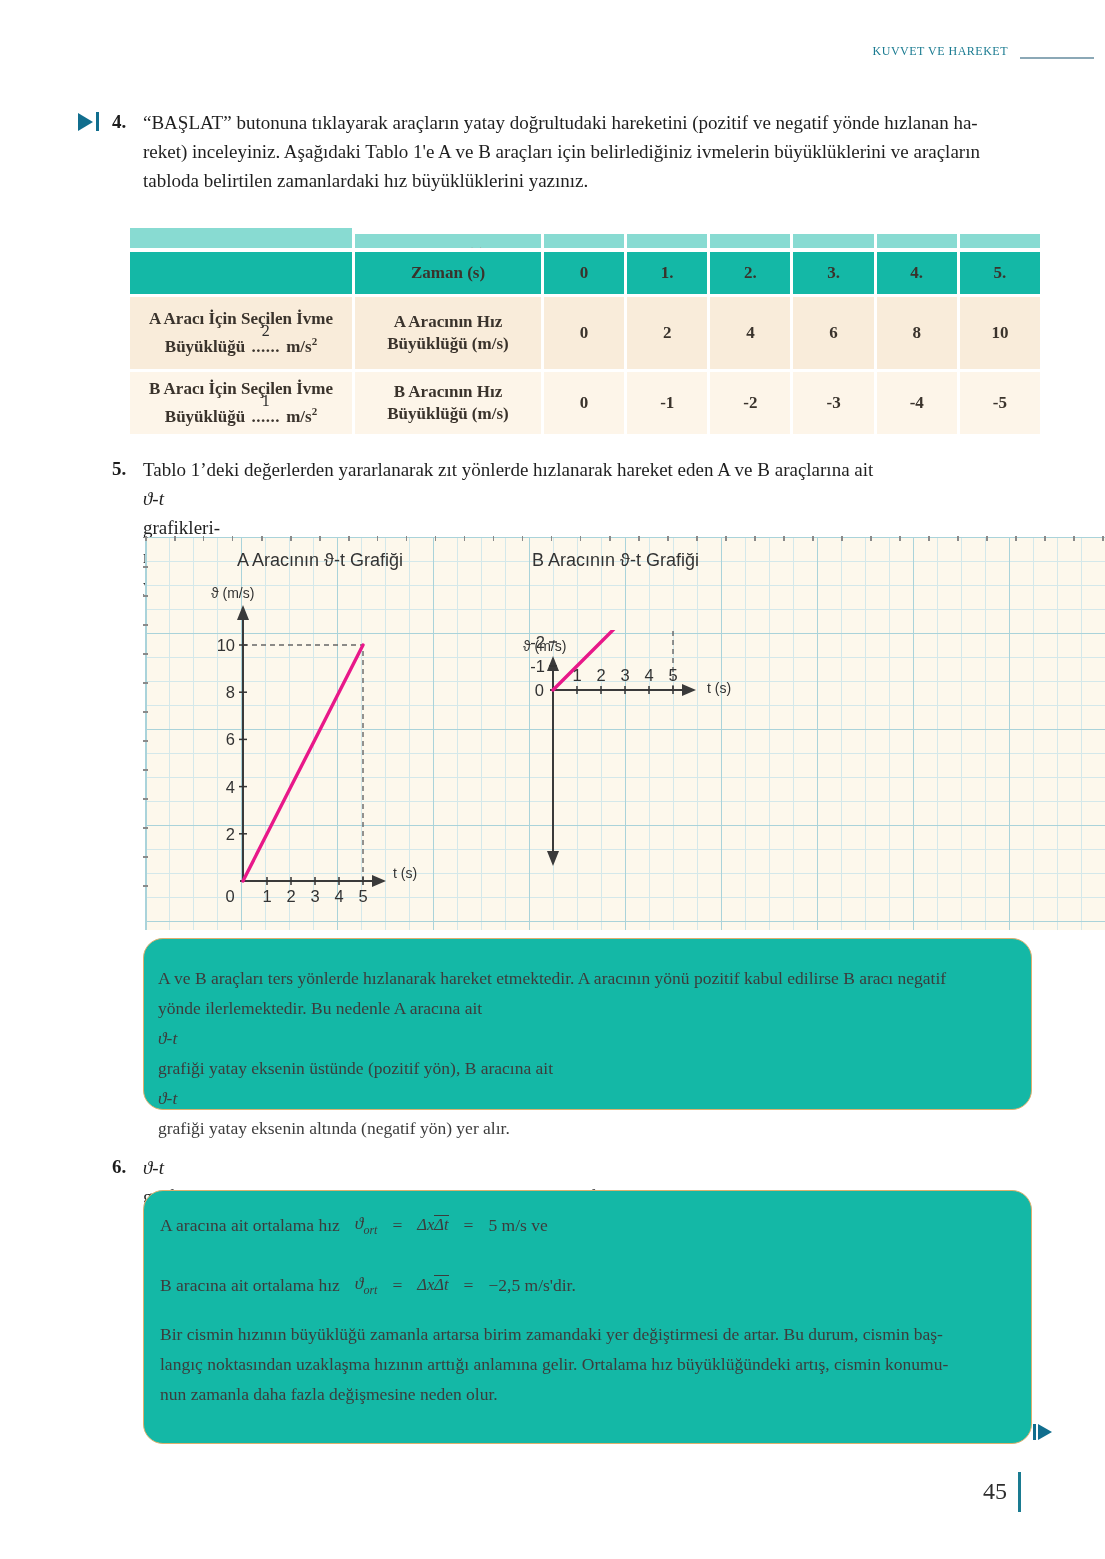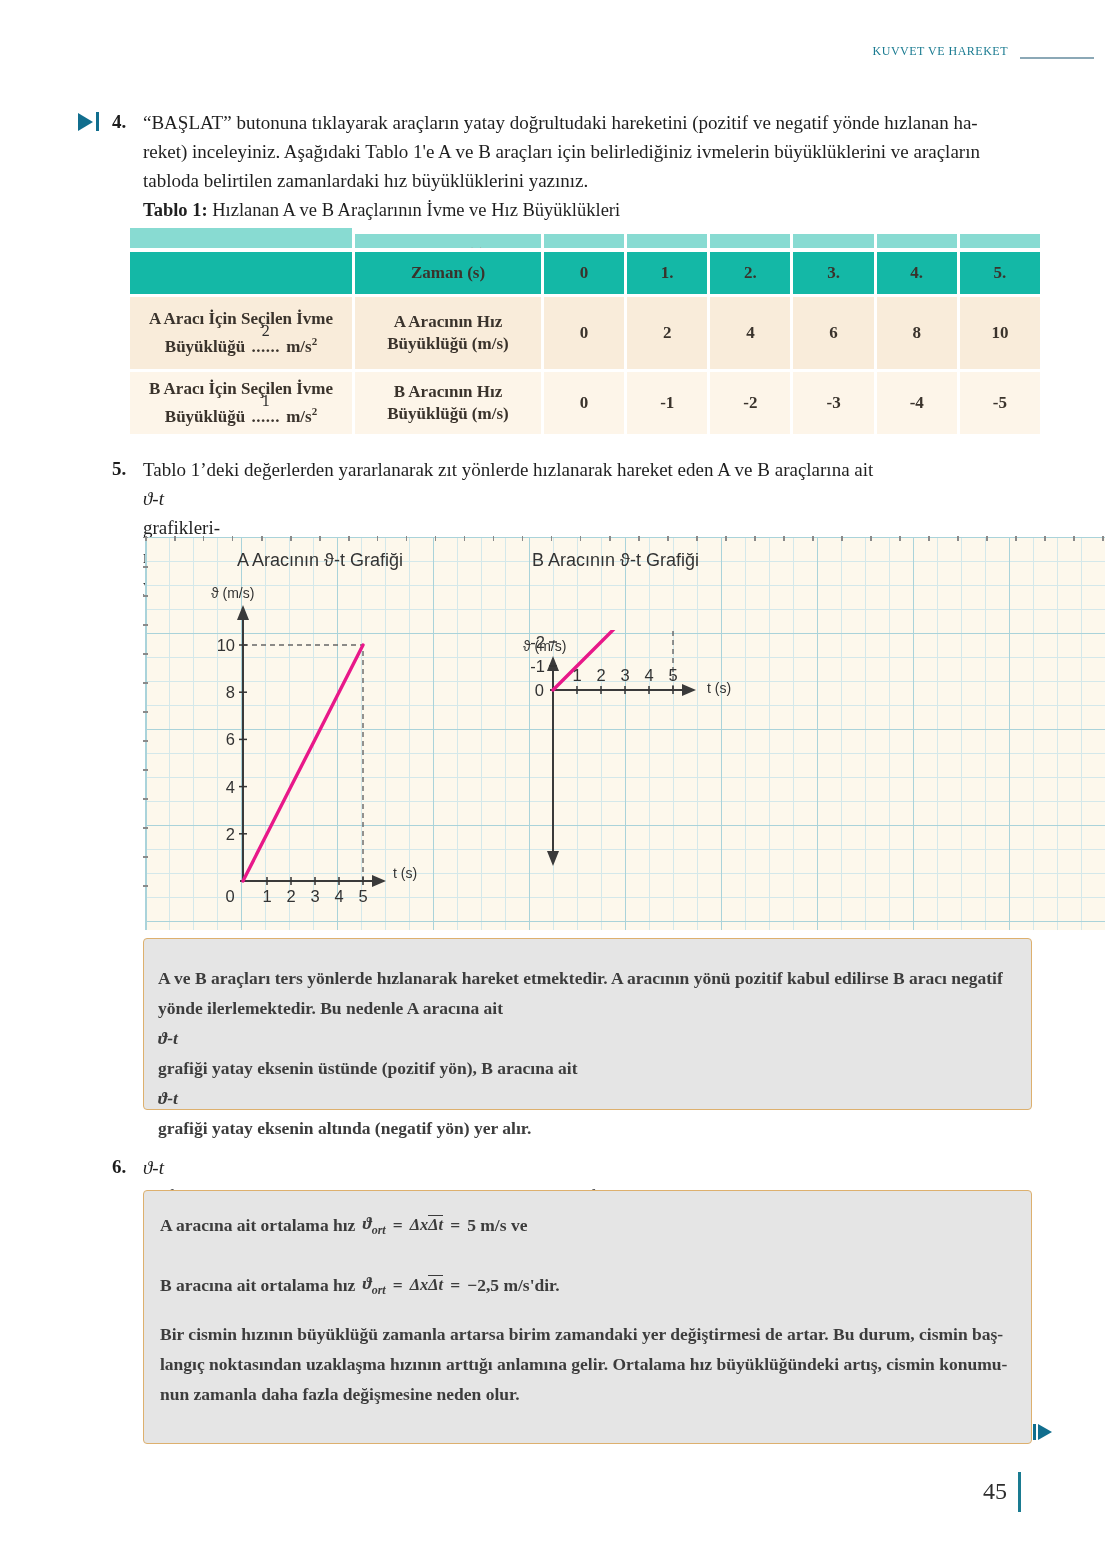--- a/index.html
+++ b/index.html
@@ -47,25 +47,25 @@
       #fdf8ec;}
   .paper::before{content:"";position:absolute;left:0;right:0;top:-1px;height:5px;
       background:repeating-linear-gradient(to right,#8a8a8a 0 1.5px,transparent 1.5px 29px);}
   .paper::after{content:"";position:absolute;top:0;bottom:40px;left:-2px;width:5px;
       background:repeating-linear-gradient(to bottom,#8a8a8a 0 1.5px,transparent 1.5px 29px);}
   .gtitle{font-family:"Liberation Sans","DejaVu Sans",sans-serif;font-size:18px;color:#333;}
   .axlabel{font-family:"Liberation Sans","DejaVu Sans",sans-serif;font-size:14px;color:#333;white-space:nowrap;}
   svg text.tick{font:16.5px "Liberation Sans","DejaVu Sans",sans-serif;fill:#333;}
 
   
-  .ansbox{border:1.6px solid #ddb06e;border-radius:4px;background:#e5e5e5;font-weight:bold;}
+  .ansbox{border:1.6px solid #ddb06e;border-radius:20px;background:#14b8a6;}
   .ansline span{display:block;white-space:nowrap;line-height:30px;font-size:17.5px;color:#3c3c3c;}
 
   
-  .formula{display:flex;align-items:center;gap:7px;font-size:17.5px;color:#3c3c3c;white-space:nowrap;}
+  .formula{display:flex;align-items:center;gap:15px;font-size:17.5px;color:#3c3c3c;white-space:nowrap;}
   .frac{display:inline-flex;flex-direction:row;align-items:center;line-height:1.15;font-style:italic;font-size:16.5px;}
   .frac .den{border-top:1.7px solid #3c3c3c;}
   .sym{font-style:italic;}
   .sym sub{font-size:12px;font-style:italic;}
 
   
   .next{display:flex;align-items:center;gap:2px;}
   .next .bar{width:3px;height:16px;background:#116e8e;}
   .next .tri{width:0;height:0;border-left:14px solid #116e8e;border-top:8px solid transparent;border-bottom:8px solid transparent;}
   .pnum{font-size:24px;color:#2e2e2e;}
@@ -83,23 +83,20 @@
     <span class="tri"></span>
     <span class="bar"></span>
   </div>
   <span class="abs item-num" style="left:112px;top:111px;">4.</span>
   <div class="abs body-lines" style="left:143px;top:108px;">
     <span>“BAŞLAT” butonuna tıklayarak araçların yatay doğrultudaki hareketini (pozitif ve negatif yönde hızlanan ha-</span>
     <span>reket) inceleyiniz. Aşağıdaki Tablo 1'e A ve B araçları için belirlediğiniz ivmelerin büyüklüklerini ve araçların</span>
     <span>tabloda belirtilen zamanlardaki hız büyüklüklerini yazınız.</span>
   </div>
 
-  <div class="abs caption" style="left:143px;top:200px;">
-    <b>Tablo 1:</b><span> Hızlanan A ve B Araçlarının İvme ve Hız Büyüklükleri</span>
-  </div>
 
   <div class="abs ghost" style="left:130px;top:228px;">
     <div class="cell r0"></div>
     <div class="cell r0" style="transform:translateY(6px);">Zaman (s)</div>
     <div class="cell r0" style="transform:translateY(6px);">0</div>
     <div class="cell r0" style="transform:translateY(6px);">1.</div>
     <div class="cell r0" style="transform:translateY(6px);">2.</div>
     <div class="cell r0" style="transform:translateY(6px);">3.</div>
     <div class="cell r0" style="transform:translateY(6px);">4.</div>
     <div class="cell r0" style="transform:translateY(6px);">5.</div>

